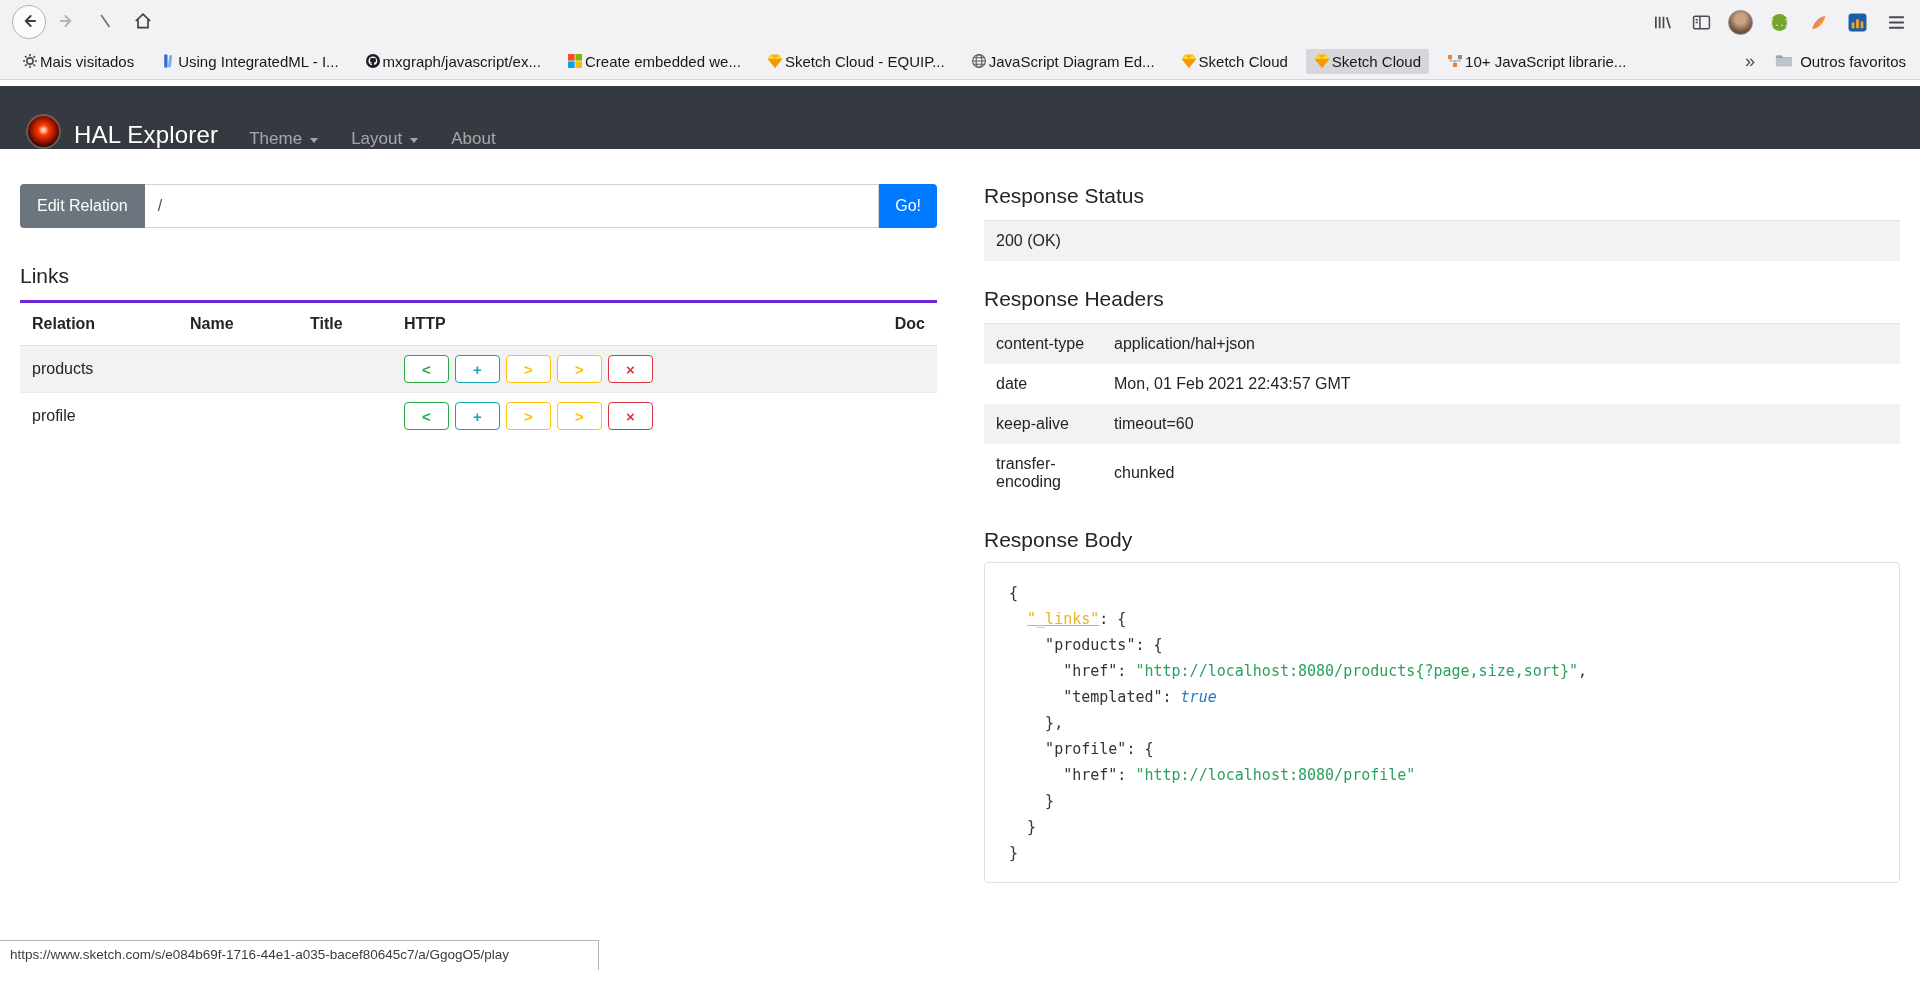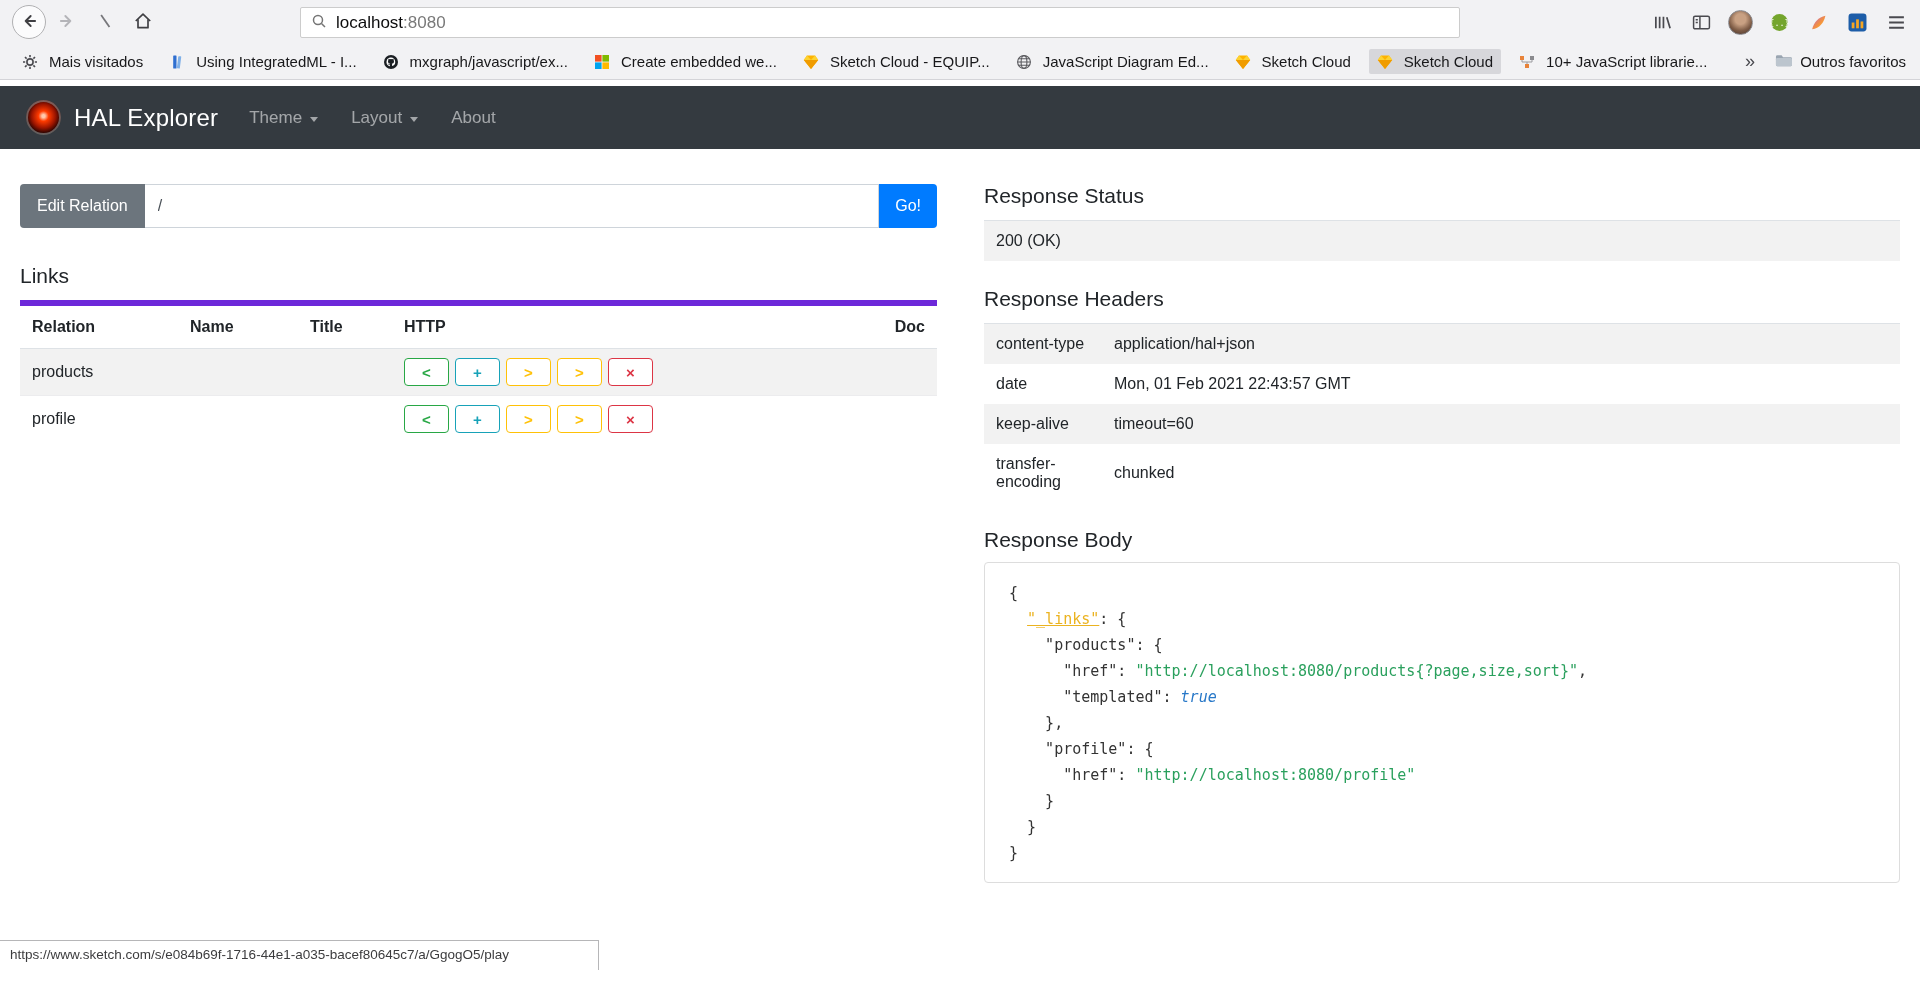--- a/index.html
+++ b/index.html
@@ -21,32 +21,32 @@
   .url-port { color: #797979; }
   .toolbar-right { position: absolute; right: 8px; top: 0; height: 44px; display: flex; align-items: center; gap: 7px; }
   .tool-icon { width: 32px; height: 32px; display: flex; align-items: center; justify-content: center;
                background: transparent; border: none; cursor: pointer; }
   .tool-icon svg { width: 19px; height: 19px; }
   .avatar { width: 25px; height: 25px; border-radius: 50%; border: 1px solid #8a8a8e;
             background: radial-gradient(circle at 50% 35%, #c9a183 0 28%, #7d5b45 62%, #41302a 100%); }
 
   .bookmarksbar { height: 35px; display: flex; align-items: center; padding: 0 14px; font-size: 15px; color: #18181a; }
   .bm-list { display: flex; align-items: center; gap: 10px; }
-  .bm-item { display: flex; align-items: flex-end; gap: 11px; padding: 4px 8px; border-radius: 2px;
+  .bm-item { display: flex; align-items: flex-start; gap: 2px; padding: 4px 8px; border-radius: 2px;
              white-space: nowrap; cursor: pointer; }
   .bm-item.hl { background: #d7d7db; }
   .bm-icon { width: 16px; height: 16px; display: inline-flex; }
   .bm-icon svg { width: 16px; height: 16px; }
   .bm-right { margin-left: auto; display: flex; align-items: center; gap: 14px; }
   .chevrons { font-size: 18px; color: #4a4a4f; cursor: pointer; padding: 0 6px; }
   .other-fav { display: flex; align-items: center; gap: 8px; cursor: pointer; }
   .other-fav svg { width: 17px; height: 14px; }
 
   
-  .navbar { margin-top: 6px; height: 63px; background: var(--navbar-bg); display: flex; align-items: center;
+  .navbar { margin-top: 6px; height: 63px; background: var(--navbar-bg); display: flex; align-items: flex-end;
             padding: 0 26px; }
   .hal-logo { width: 35px; height: 35px; border-radius: 50%; margin-right: 13px; flex: 0 0 auto;
               background: radial-gradient(circle at 50% 46%, #ffc9ad 0 6%, #ff3b00 20%, #9c1500 46%, #2a0300 66%, #141414 72%, #4a4a4a 88%, #2a2a2a 100%);
               box-shadow: inset 0 0 0 2px rgba(160,160,160,.55); }
   .brand { color: #fff; font-size: 24px; letter-spacing: .2px; cursor: pointer; }
   .nav-menu { display: flex; align-items: center; margin-left: 31px; }
   .nav-item { color: rgba(255,255,255,.55); font-size: 17px; margin-right: 33px; display: flex;
               align-items: center; cursor: pointer; }
   .caret { width: 0; height: 0; border-left: 4.5px solid transparent; border-right: 4.5px solid transparent;
            border-top: 5px solid rgba(255,255,255,.55); margin-left: 8px; margin-top: 3px; }
@@ -63,21 +63,21 @@
   .uri-input { flex: 1; border: 1px solid #ced4da; border-left: none; padding: 0 13px; font-size: 16px;
                color: #495057; font-family: inherit; outline: none; }
   .btn-go { background: var(--accent-blue); color: #fff; border-radius: 0 4px 4px 0; padding: 0 16px; }
 
   h2.section { font-size: 21px; font-weight: 400; color: #212529; }
   .col-left h2.section { margin: 36px 0 12px; }
 
   
   table { border-collapse: collapse; width: 100%; font-size: 16px; }
   .links-table th { text-align: left; font-weight: bold; padding: 12px;
-                    border-top: 6px solid #6d28d9; border-bottom: 1px solid #dee2e6; }
+                    border-top: 3px solid #6d28d9; border-bottom: 1px solid #dee2e6; }
   .links-table th.right { text-align: right; }
   .links-table td { padding: 9px 12px; border-top: 1px solid #ececee; }
   .links-table tbody tr:first-child td { border-top: none; }
   .links-table tbody tr:nth-child(odd) { background: #f2f2f2; }
   .http-group { display: flex; gap: 6px; }
   .http-btn { width: 45px; height: 28px; background: #fff; border: 1px solid; border-radius: 4px;
               font-weight: bold; font-size: 15px; line-height: 1; cursor: pointer; font-family: inherit; }
 
   
   .resp-table { margin-top: 12px; border-top: 1px solid #dee2e6; }
@@ -128,29 +128,20 @@
     </button>
     <button class="nav-btn">
       <span>
         <svg viewBox="0 0 18 18" fill="none" stroke="#3f3f43" stroke-width="1.5" stroke-linejoin="round" width="20" height="20">
             <path d="M2.5 9 9 2.8 15.5 9"></path>
             <path d="M4.5 7.5V15h9V7.5"></path>
           </svg>
       </span>
     </button>
 
-    <div class="urlbar">
-      <span>
-        <svg viewBox="0 0 16 16" fill="none" stroke="#757575" stroke-width="1.5" width="16" height="16">
-            <circle cx="7" cy="7" r="4.5"></circle>
-            <path d="M10.5 10.5 14 14"></path>
-          </svg>
-      </span>
-      <span class="url-text"><span class="url-host">localhost</span><span class="url-port">:8080</span></span>
-    </div>
 
     <div class="toolbar-right">
       <button class="tool-icon">
         <svg viewBox="0 0 20 16" fill="none" stroke="#4a4a4f" stroke-width="1.8">
             <path d="M3 2v12M7 2v12M11 2v12M14.5 2.5 18 14"></path>
           </svg>
       </button>
       <button class="tool-icon">
         <svg viewBox="0 0 18 16" fill="none" stroke="#4a4a4f" stroke-width="1.4">
             <rect x="1.5" y="2" width="15" height="12" rx="1.5"></rect>

